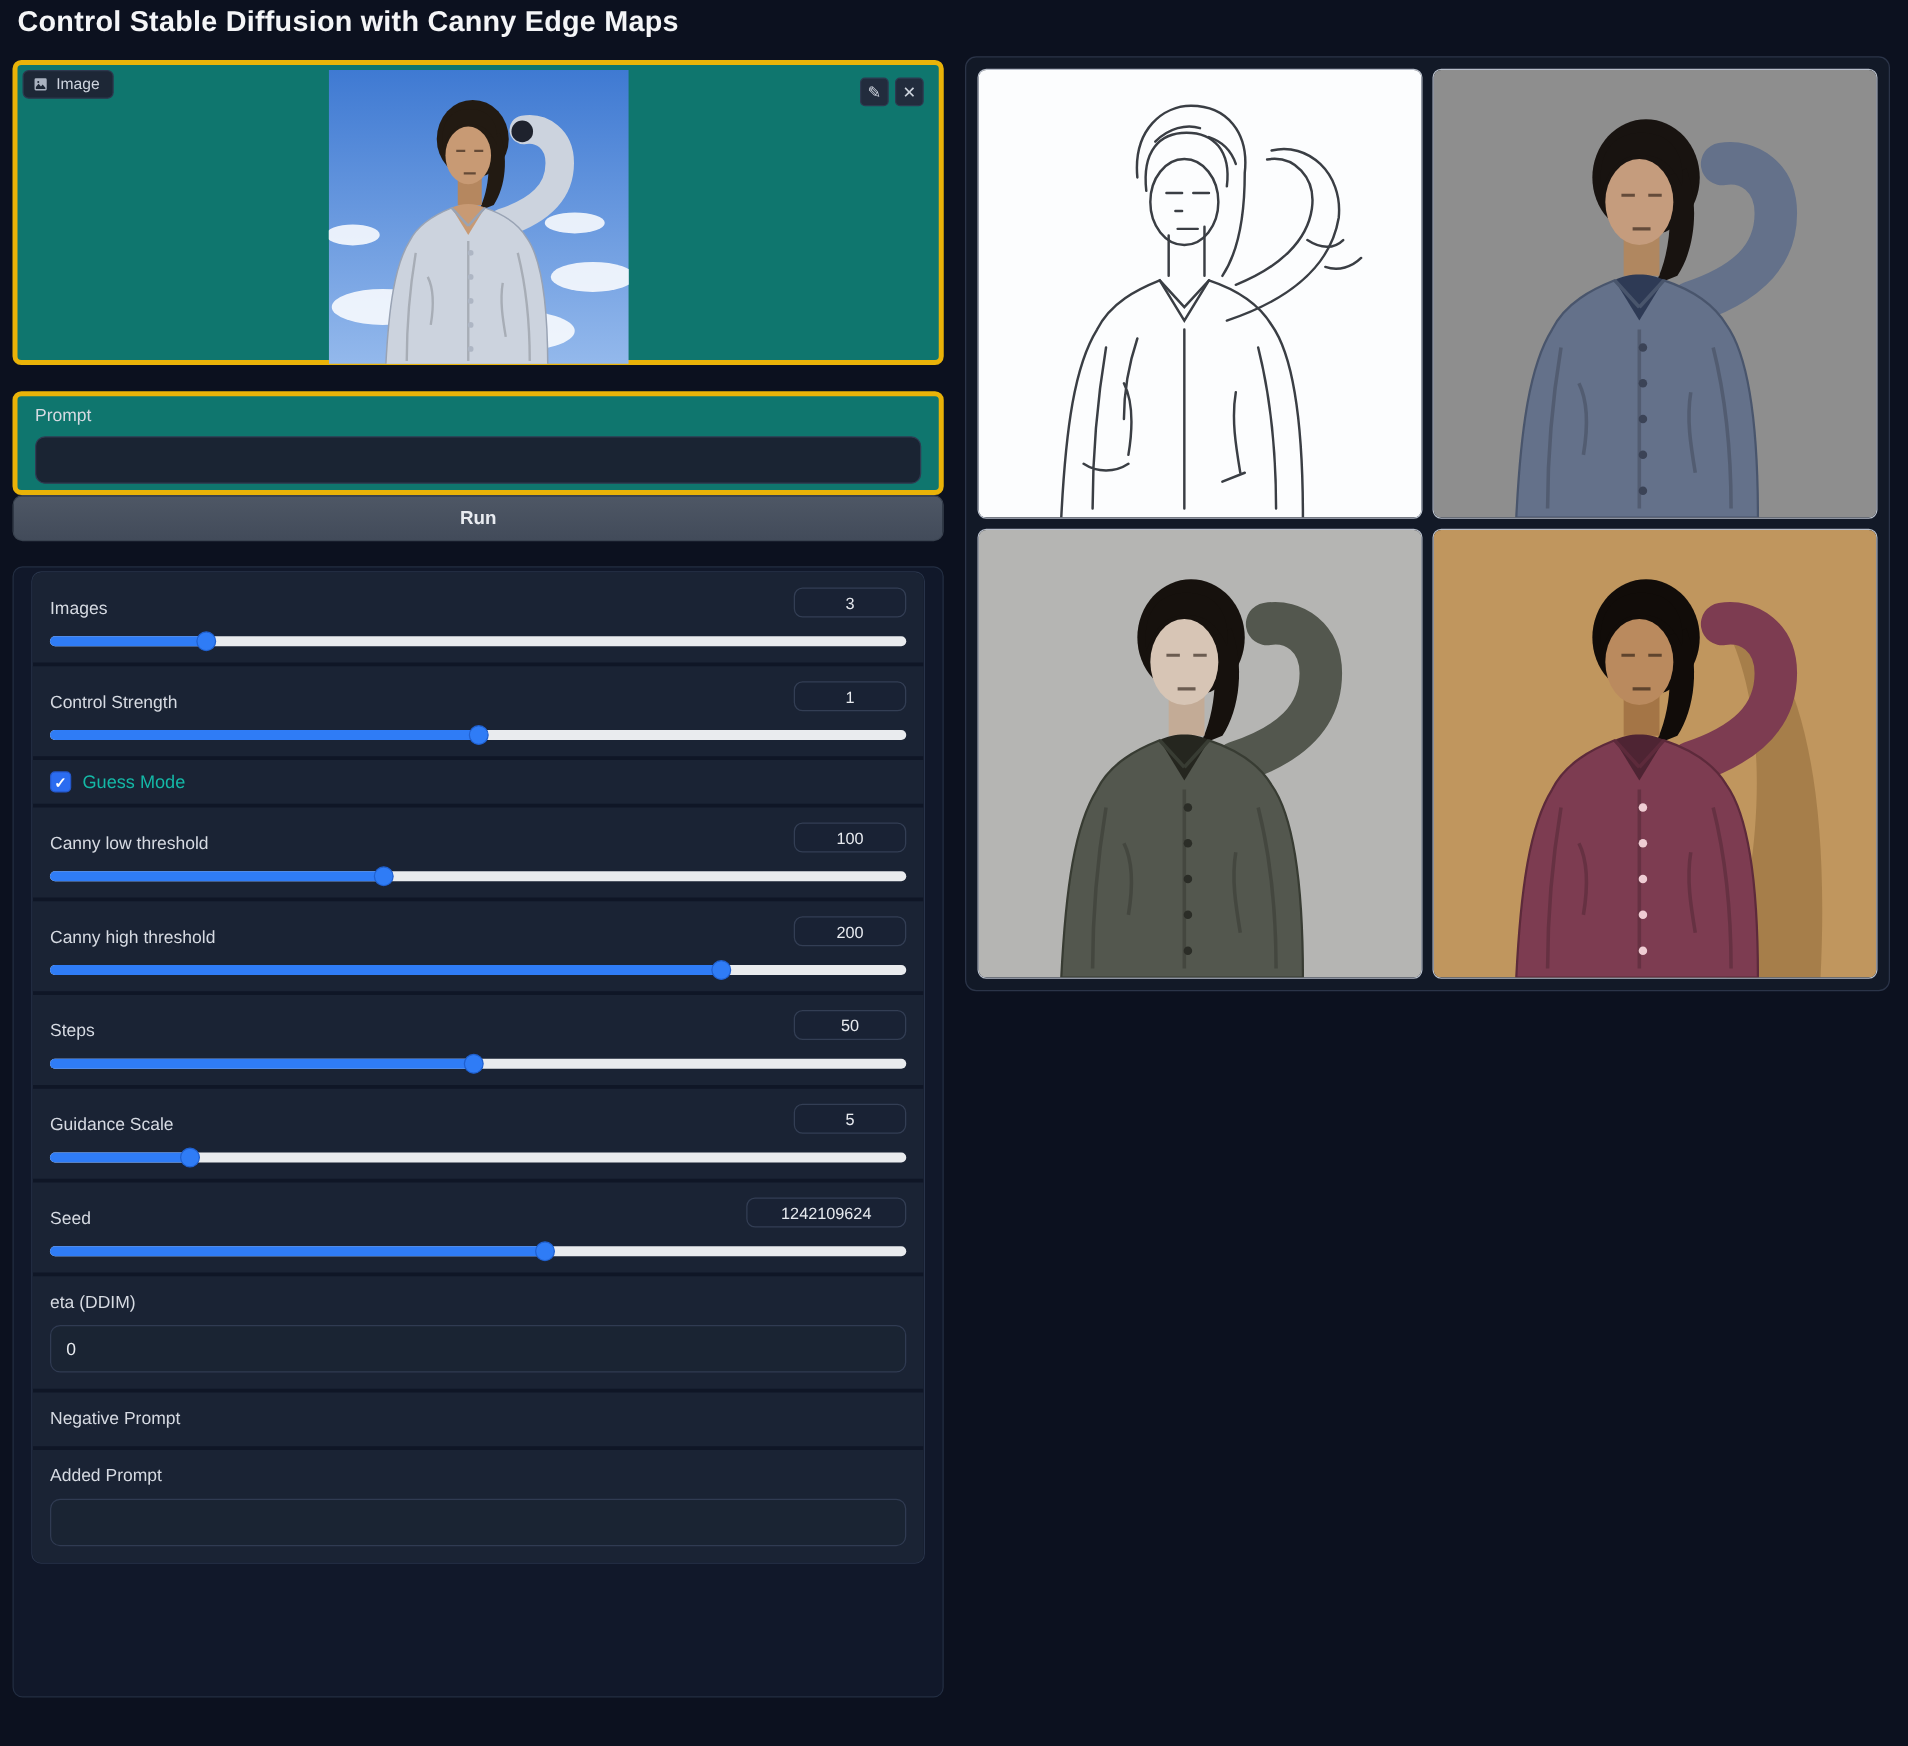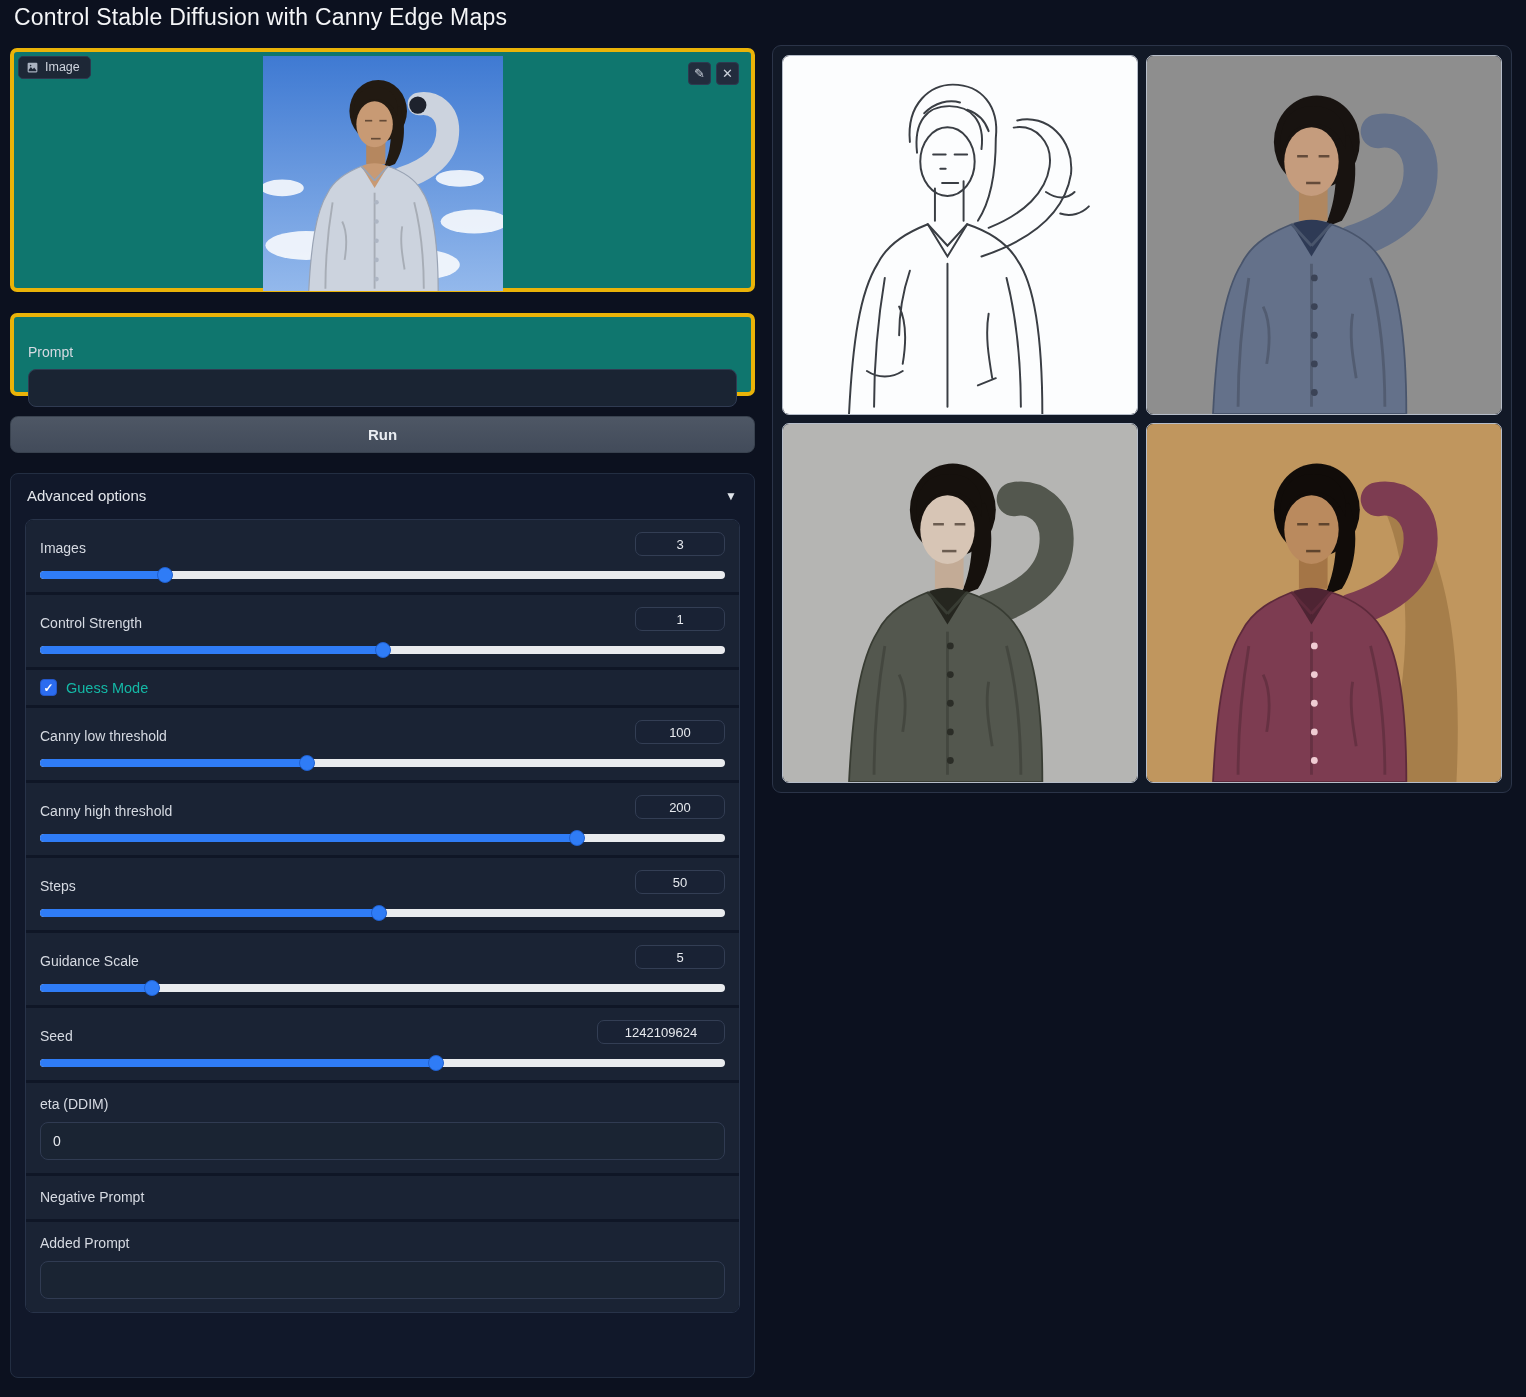--- a/index.html
+++ b/index.html
@@ -5,21 +5,21 @@
   * { margin:0; padding:0; box-sizing:border-box; }
   html,body { width:1526px; height:1397px; overflow:hidden; }
   body {
     background:#0c111f;
     font-family:"Liberation Sans", sans-serif;
     color:#e5e7eb;
     position:relative;
   }
   .page-title {
     position:absolute; left:14px; top:4px;
-    font-size:23px; font-weight:400; color:#f4f5f7; letter-spacing:.2px;
+    font-size:23px; font-weight:700; color:#f4f5f7; letter-spacing:.2px;
   }
   
   .left-col { position:absolute; left:10px; top:48px; width:745px; }
   .panel {
     background:#0f766e; border:4px solid #eab308; border-radius:7px; position:relative;
   }
   .image-panel { height:244px; margin-bottom:21px; }
   .image-label-tab {
     position:absolute; top:4px; left:4px; z-index:3;
     display:inline-flex; align-items:center; gap:6px;
@@ -29,21 +29,21 @@
   .corner-btns { position:absolute; top:10px; right:12px; display:flex; gap:5px; z-index:3; }
   .corner-btn {
     width:23px; height:23px; border-radius:4px; background:#222c3d; border:1px solid #2e3950;
     color:#cdd3dd; font-size:13px; display:flex; align-items:center; justify-content:center;
     cursor:pointer;
   }
   .photo-holder {
     position:absolute; left:50%; top:4px; transform:translateX(-50%);
     width:240px; height:235px; overflow:hidden;
   }
-  .prompt-panel { height:83px; margin-bottom:20px; padding:27px 14px; }
+  .prompt-panel { height:83px; padding:7px 14px; }
   .field-label { font-size:14px; color:#d6dae2; }
   .text-input {
     width:100%; height:38px; margin-top:9px;
     background:#1a2433; border:1px solid #303b52; border-radius:8px;
     color:#e7eaef; font-size:14px; padding:0 12px;
     font-family:"Liberation Sans", sans-serif; outline:none;
   }
   .run-btn {
     width:100%; height:37px; margin-bottom:20px;
     background:linear-gradient(180deg,#4e5765,#424b5a);
@@ -173,24 +173,20 @@
   <div class="panel prompt-panel">
     <div class="field-label">Prompt</div>
     <input class="text-input" placeholder="" style="">
   </div>
 
   
   <button class="run-btn">Run</button>
 
   
   <div class="advanced-panel">
-    <div class="advanced-header">
-      <span class="lbl">Advanced options</span>
-      <span class="chev">▼</span>
-    </div>
     <div class="adv-form">
         <div class="block">
           <div class="lab-row">
          <span class="field-label">Images</span>
          <input class="numbox" value="3" style="">
        </div>
        <div class="track">
          <div class="fill" style="width:18.181818181818183%"></div>
          <div class="handle" style="left:18.181818181818183%"></div>
        </div>

